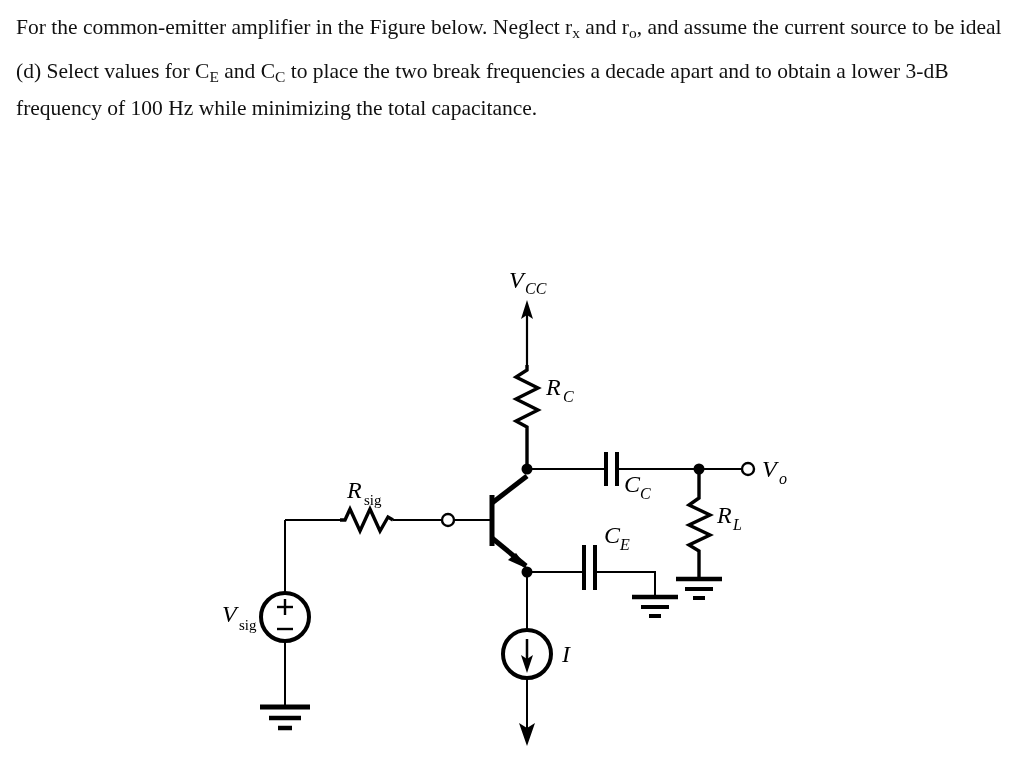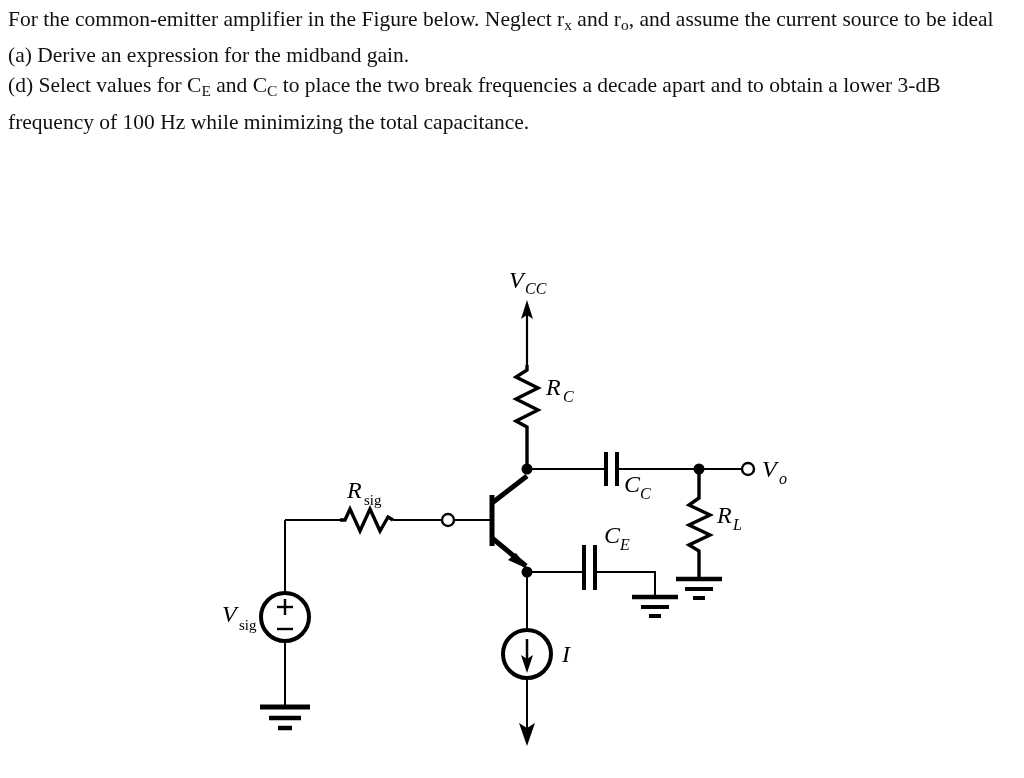--- a/index.html
+++ b/index.html
@@ -21,21 +21,21 @@
     position: absolute;
     left: 8px;
     top: 4px;
     width: 1008px;
     font-size: 21.5px;
     line-height: 30px;
     color: #111111;
     font-family: "Liberation Serif", "DejaVu Serif", serif;
   }
   #problem-text p {
-    margin: 0;
+    margin: 8px;
     padding: 0;
     white-space: normal;
   }
   .sub {
     font-size: 0.72em;
     vertical-align: -0.28em;
     letter-spacing: 0;
   }
 
   
@@ -67,21 +67,20 @@
     font-size: 15px;
     fill: #000000;
   }
 </style>
 </head>
 <body>
 
 <div id="problem-text">
   <p><span>For the common-emitter amplifier in the Figure below. Neglect r</span><span class="sub">x</span><span> and r</span><span class="sub">o</span><span>, and assume the current source to be ideal</span></p>
 
-  <p>(a) Derive an expression for the midband gain.</p>
 
 
 
   <p><span>(d) Select values for C</span><span class="sub">E</span><span> and C</span><span class="sub">C</span><span> to place the two break frequencies a decade apart and to obtain a lower 3-dB frequency of 100 Hz while minimizing the total capacitance.</span></p>
 </div>
 
 <div id="circuit">
 <svg width="1024" height="523" viewBox="0 0 1024 523" xmlns="http://www.w3.org/2000/svg">
 
   <g>

